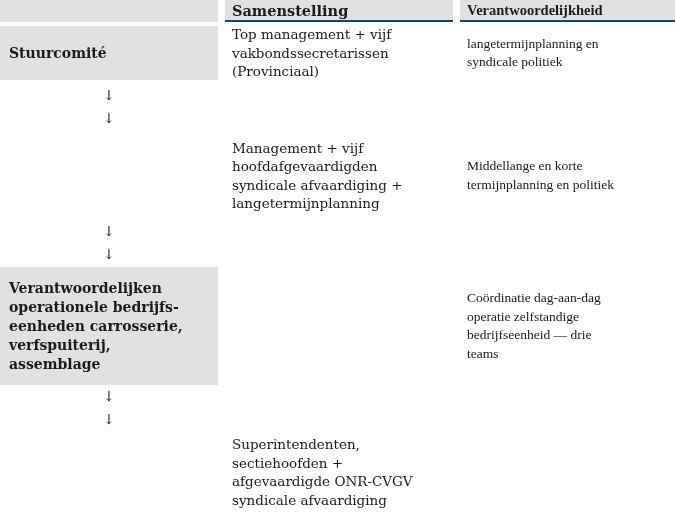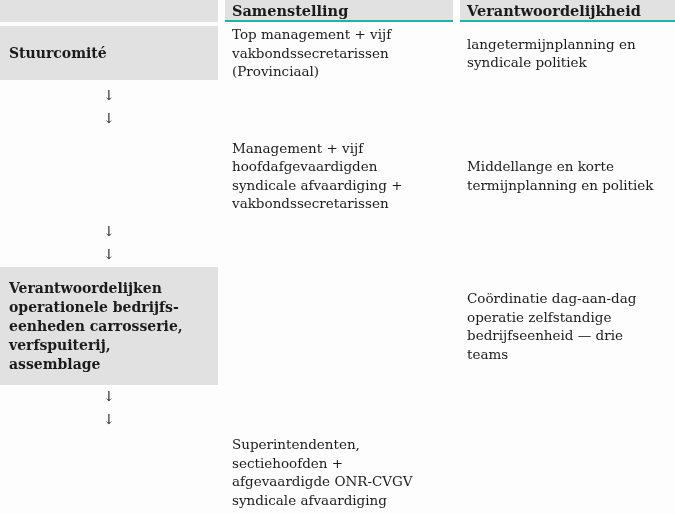--- a/index.html
+++ b/index.html
@@ -15,33 +15,33 @@
     overflow:hidden;
   }
   .grid{
     display:grid;
     width:675px;height:514px;
     grid-template-columns:218px 7px 228px 7px 215px;
     grid-template-rows:22px 4px 54px 53px 85px 49px 118px 45px 84px;
   }
   .c1{grid-column:1;}
   .c2{grid-column:3;}
-  .c3{grid-column:5;}
+  .c3{grid-column:5;font-family:Liberation Serif, serif;}
   .r1{grid-row:1;}.r3{grid-row:3;}.r4{grid-row:4;}
   .r5{grid-row:5;}.r6{grid-row:6;}.r7{grid-row:7;}.r8{grid-row:8;}.r9{grid-row:9;}
 
   .gray{background:#e1e1e1;}
 
   .head-cell{
     box-sizing:border-box;
     display:flex;align-items:center;
     padding-left:7px;
     font-weight:bold;
     font-size:14.5px;
-    border-bottom:2px solid #14b8a6;
+    border-bottom:2px solid #0c4a6e;
   }
   .label-cell{
     display:flex;align-items:center;
     padding-left:9px;padding-right:16px;
     font-weight:bold;
     font-size:14px;
     line-height:19px;
     white-space:pre-line;
   }
   .text-cell{
@@ -78,21 +78,21 @@
 syndicale politiek</div>
 
     <div class="c1 r4 arrow-zone">
       <span>↓</span>
       <span>↓</span>
     </div>
 
     <div class="c2 r5 text-cell">Management + vijf
 hoofdafgevaardigden
 syndicale afvaardiging +
-vakbondssecretarissen</div>
+langetermijnplanning</div>
     <div class="c3 r5 text-cell">Middellange en korte
 termijnplanning en politiek</div>
 
     <div class="c1 r6 arrow-zone">
       <span>↓</span>
       <span>↓</span>
     </div>
 
     <div class="c1 r7 gray label-cell">Verantwoordelijken
 operationele bedrijfs-

